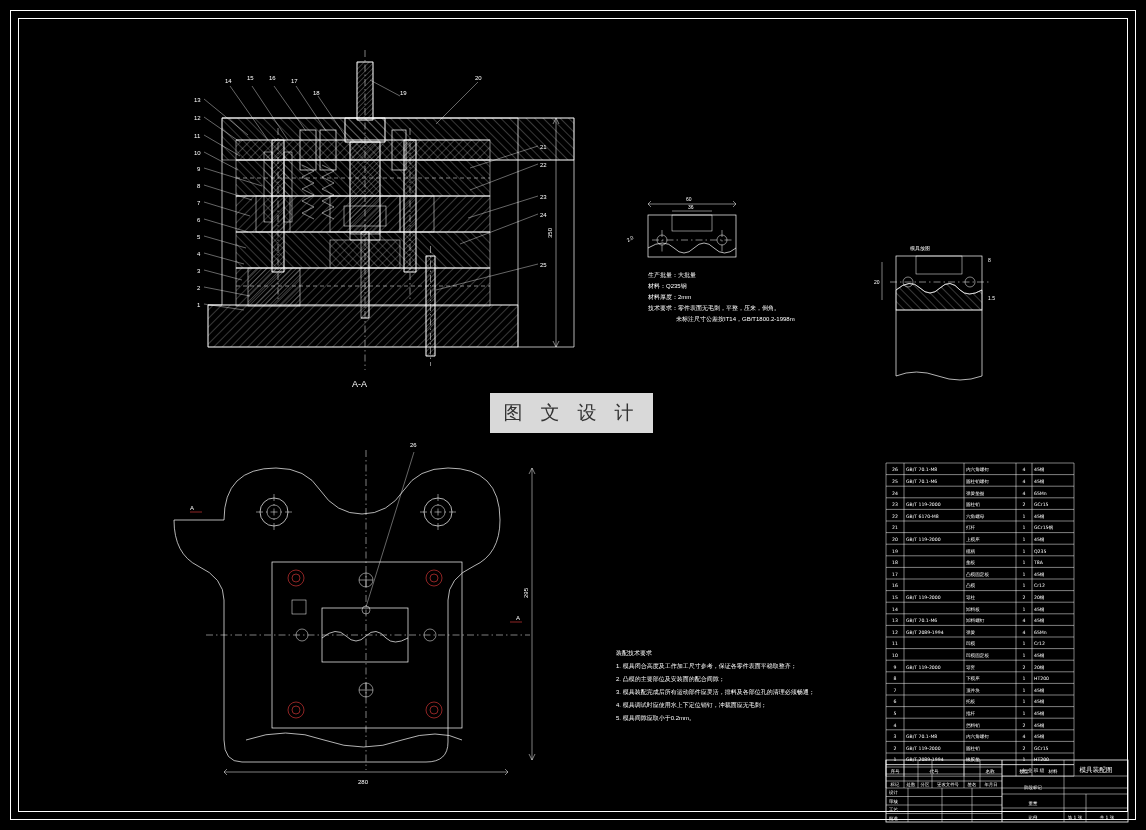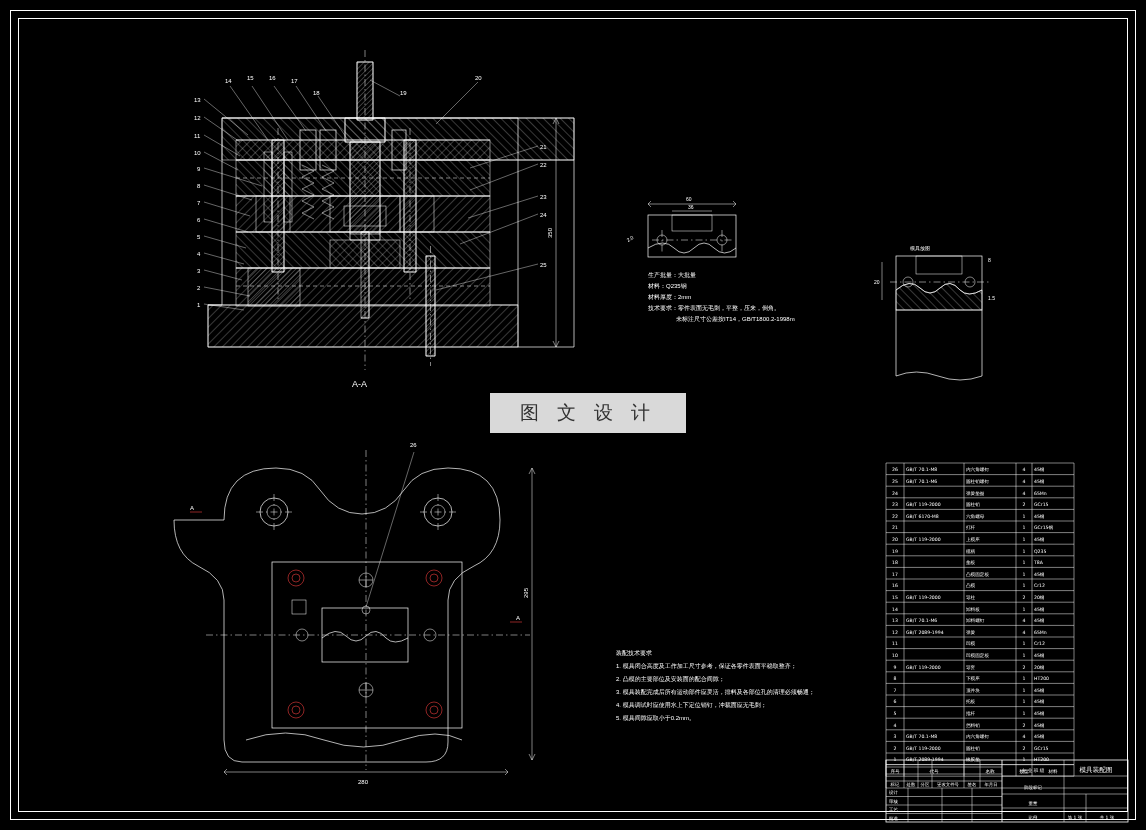--- a/index.html
+++ b/index.html
@@ -13,21 +13,21 @@
   .ln-dash{stroke:#fff;stroke-width:0.5;fill:none;stroke-dasharray:7 3 1.5 3;}
   .ln-hid{stroke:#fff;stroke-width:0.5;fill:none;stroke-dasharray:4 3;}
   .lead{stroke:#fff;stroke-width:0.4;fill:none;}
   .hatchA{fill:url(#h45);stroke:#fff;stroke-width:0.5;}
   .hatchB{fill:url(#h135);stroke:#fff;stroke-width:0.5;}
   .hatchC{fill:url(#hdense);stroke:#fff;stroke-width:0.5;}
   .red{stroke:#c33;stroke-width:0.7;fill:none;}
   .t6{fill:#fff;font-family:"Liberation Sans",sans-serif;font-size:6px;}
   .t5{fill:#fff;font-family:"Liberation Sans",sans-serif;font-size:5px;}
   .t9{fill:#fff;font-family:"Liberation Sans",sans-serif;font-size:9px;}
-  .wm{position:absolute;left:490px;top:393px;width:196px;height:40px;background:#d9d9d9;color:#333;
+  .wm{position:absolute;left:490px;top:393px;width:163px;height:40px;background:#d9d9d9;color:#333;
       display:flex;align-items:center;justify-content:center;letter-spacing:6px;font-size:19px;
       font-family:"DejaVu Sans",sans-serif;}
   .cellt{fill:#fff;font-family:"DejaVu Sans",sans-serif;font-size:4.6px;}
 </style>
 </head>
 <body>
 
 <div id="stage">
   <div class="frame-outer"></div>
   <div class="frame-inner"></div>

